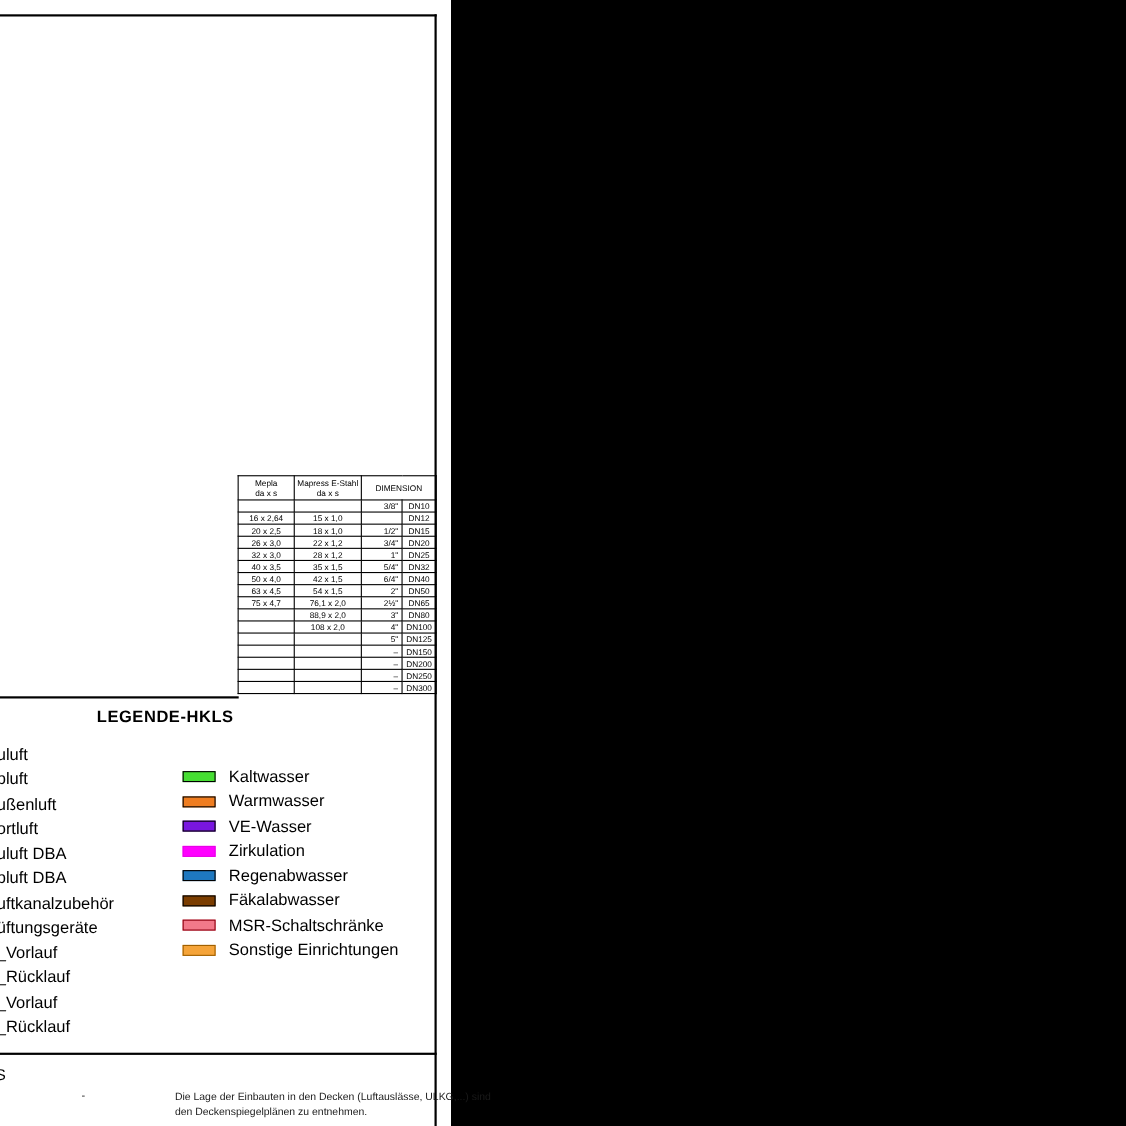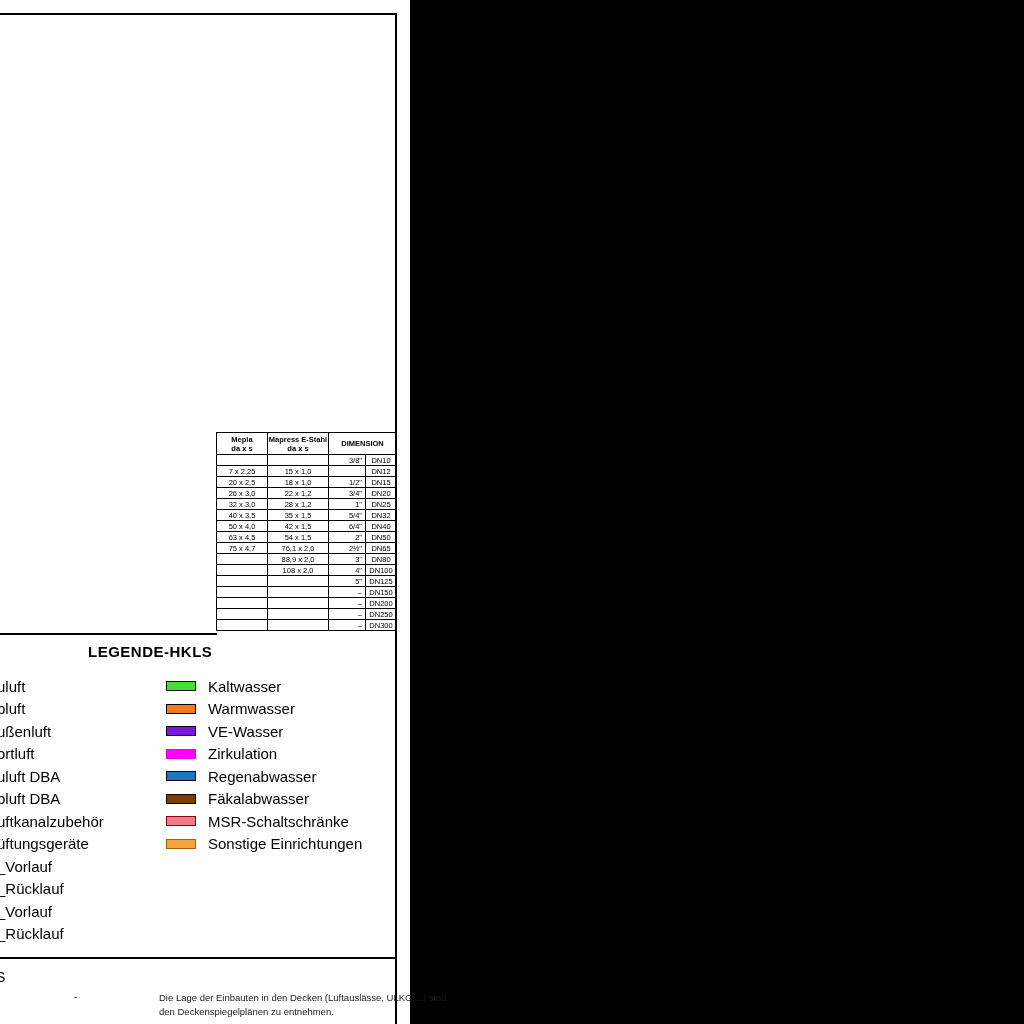--- a/index.html
+++ b/index.html
@@ -18,35 +18,35 @@
 
   
   #dim-table{
     position:absolute;left:216px;top:432px;width:181px;
     border-collapse:collapse;table-layout:fixed;
     font-size:7.5px;line-height:9px;text-align:center;color:#000;
   }
   #dim-table th,#dim-table td{
     border:1px solid #000;padding:0;height:10px;overflow:hidden;white-space:nowrap;
   }
-  #dim-table th{font-weight:bold;height:21px;}
+  #dim-table th{font-weight:normal;height:21px;}
   #dim-table col.c1{width:51px;}
   #dim-table col.c2{width:61px;}
   #dim-table col.c3{width:37px;}
   #dim-table col.c4{width:31px;}
   #dim-table td.inch{text-align:right;padding-right:3px;}
 
   
   .legend-title{
     position:absolute;left:88px;top:643px;
     font-size:15px;font-weight:bold;letter-spacing:.5px;
   }
   .legend-col{position:absolute;display:flex;flex-direction:column;}
   #legend-left{left:-3px;top:675px;width:160px;}
-  #legend-right{left:166px;top:675px;width:235px;}
+  #legend-right{left:166px;top:695px;width:235px;}
   .legend-row{height:22.5px;display:flex;align-items:center;white-space:nowrap;}
   .legend-row .lbl{font-size:15px;color:#000;}
   .swatch{
     display:inline-block;width:28px;height:8px;
     border:1px solid #000;margin-right:12px;flex:0 0 auto;
   }
   .swatch.hatch{height:12px;}
   .swatch.dashed{border-style:dashed;}
 
   
@@ -90,21 +90,21 @@
   <tbody>
 
       <tr>
         <td></td>
         <td></td>
         <td class="inch">3/8"</td>
         <td>DN10</td>
       </tr>
 
       <tr>
-        <td>7 x 2,25</td>
+        <td>16 x 2,64</td>
         <td>15 x 1,0</td>
         <td class="inch"></td>
         <td>DN12</td>
       </tr>
 
       <tr>
         <td>20 x 2,5</td>
         <td>18 x 1,0</td>
         <td class="inch">1/2"</td>
         <td>DN15</td>

